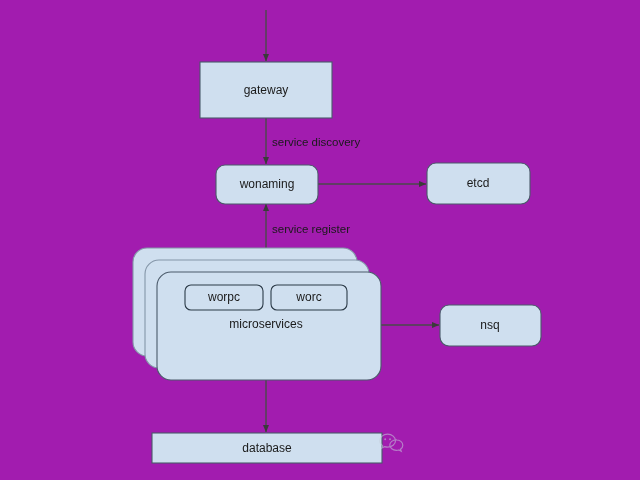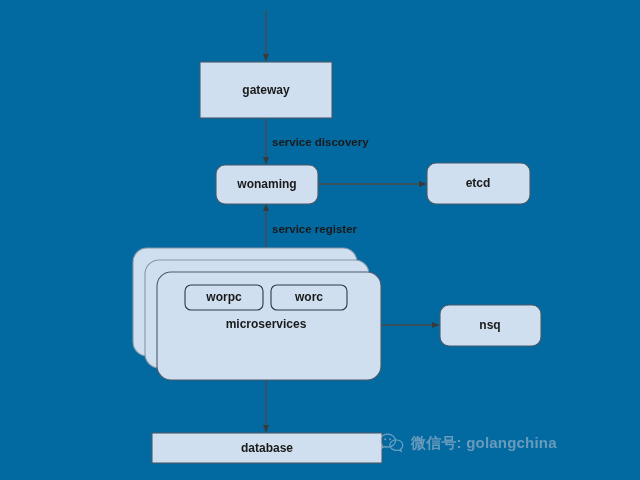--- a/index.html
+++ b/index.html
@@ -7,23 +7,22 @@
     padding: 0;
     background: #ffffff;
   }
   body {
     font-family: "Liberation Sans", "DejaVu Sans", sans-serif;
   }
   #canvas {
     position: relative;
     width: 640px;
     height: 480px;
-    background: #0369a1;
+    background: #a21caf;
     overflow: hidden;
-    font-weight: bold;
   }
   svg#diagram {
     position: absolute;
     left: 0;
     top: 0;
     width: 640px;
     height: 480px;
   }
   .node-label {
     font-family: "Liberation Sans", "DejaVu Sans", sans-serif;
@@ -175,16 +174,15 @@
     <text x="272" y="230" class="edge-label">service register</text>
   </svg>
 
   <div id="watermark">
     <svg class="wm-logo" viewBox="0 0 26 22">
       <path d="M9.6 2.2C5.2 2.2 1.7 5.1 1.7 8.7c0 2 1.1 3.8 2.9 5L3.8 16l2.7-1.4c1 .3 2 .5 3.1.5 4.4 0 7.9-2.9 7.9-6.4S14 2.2 9.6 2.2z" fill="none" stroke="#c5cedb" stroke-width="1.2"></path>
       <circle cx="7.2" cy="7.2" r="0.95" fill="#c5cedb"></circle>
       <circle cx="12.0" cy="7.2" r="0.95" fill="#c5cedb"></circle>
       <path d="M18.3 7.8c-3.6 0-6.5 2.4-6.5 5.3 0 2.9 2.9 5.3 6.5 5.3.9 0 1.8-.15 2.6-.42l2.3 1.2-.7-1.95c1.4-1 2.3-2.45 2.3-4.1 0-2.9-2.9-5.3-6.5-5.3z" fill="none" stroke="#c5cedb" stroke-width="1.2"></path>
     </svg>
-    <span class="wm-text">微信号: golangchina</span>
   </div>
 
 </div>
 
 </body></html>

